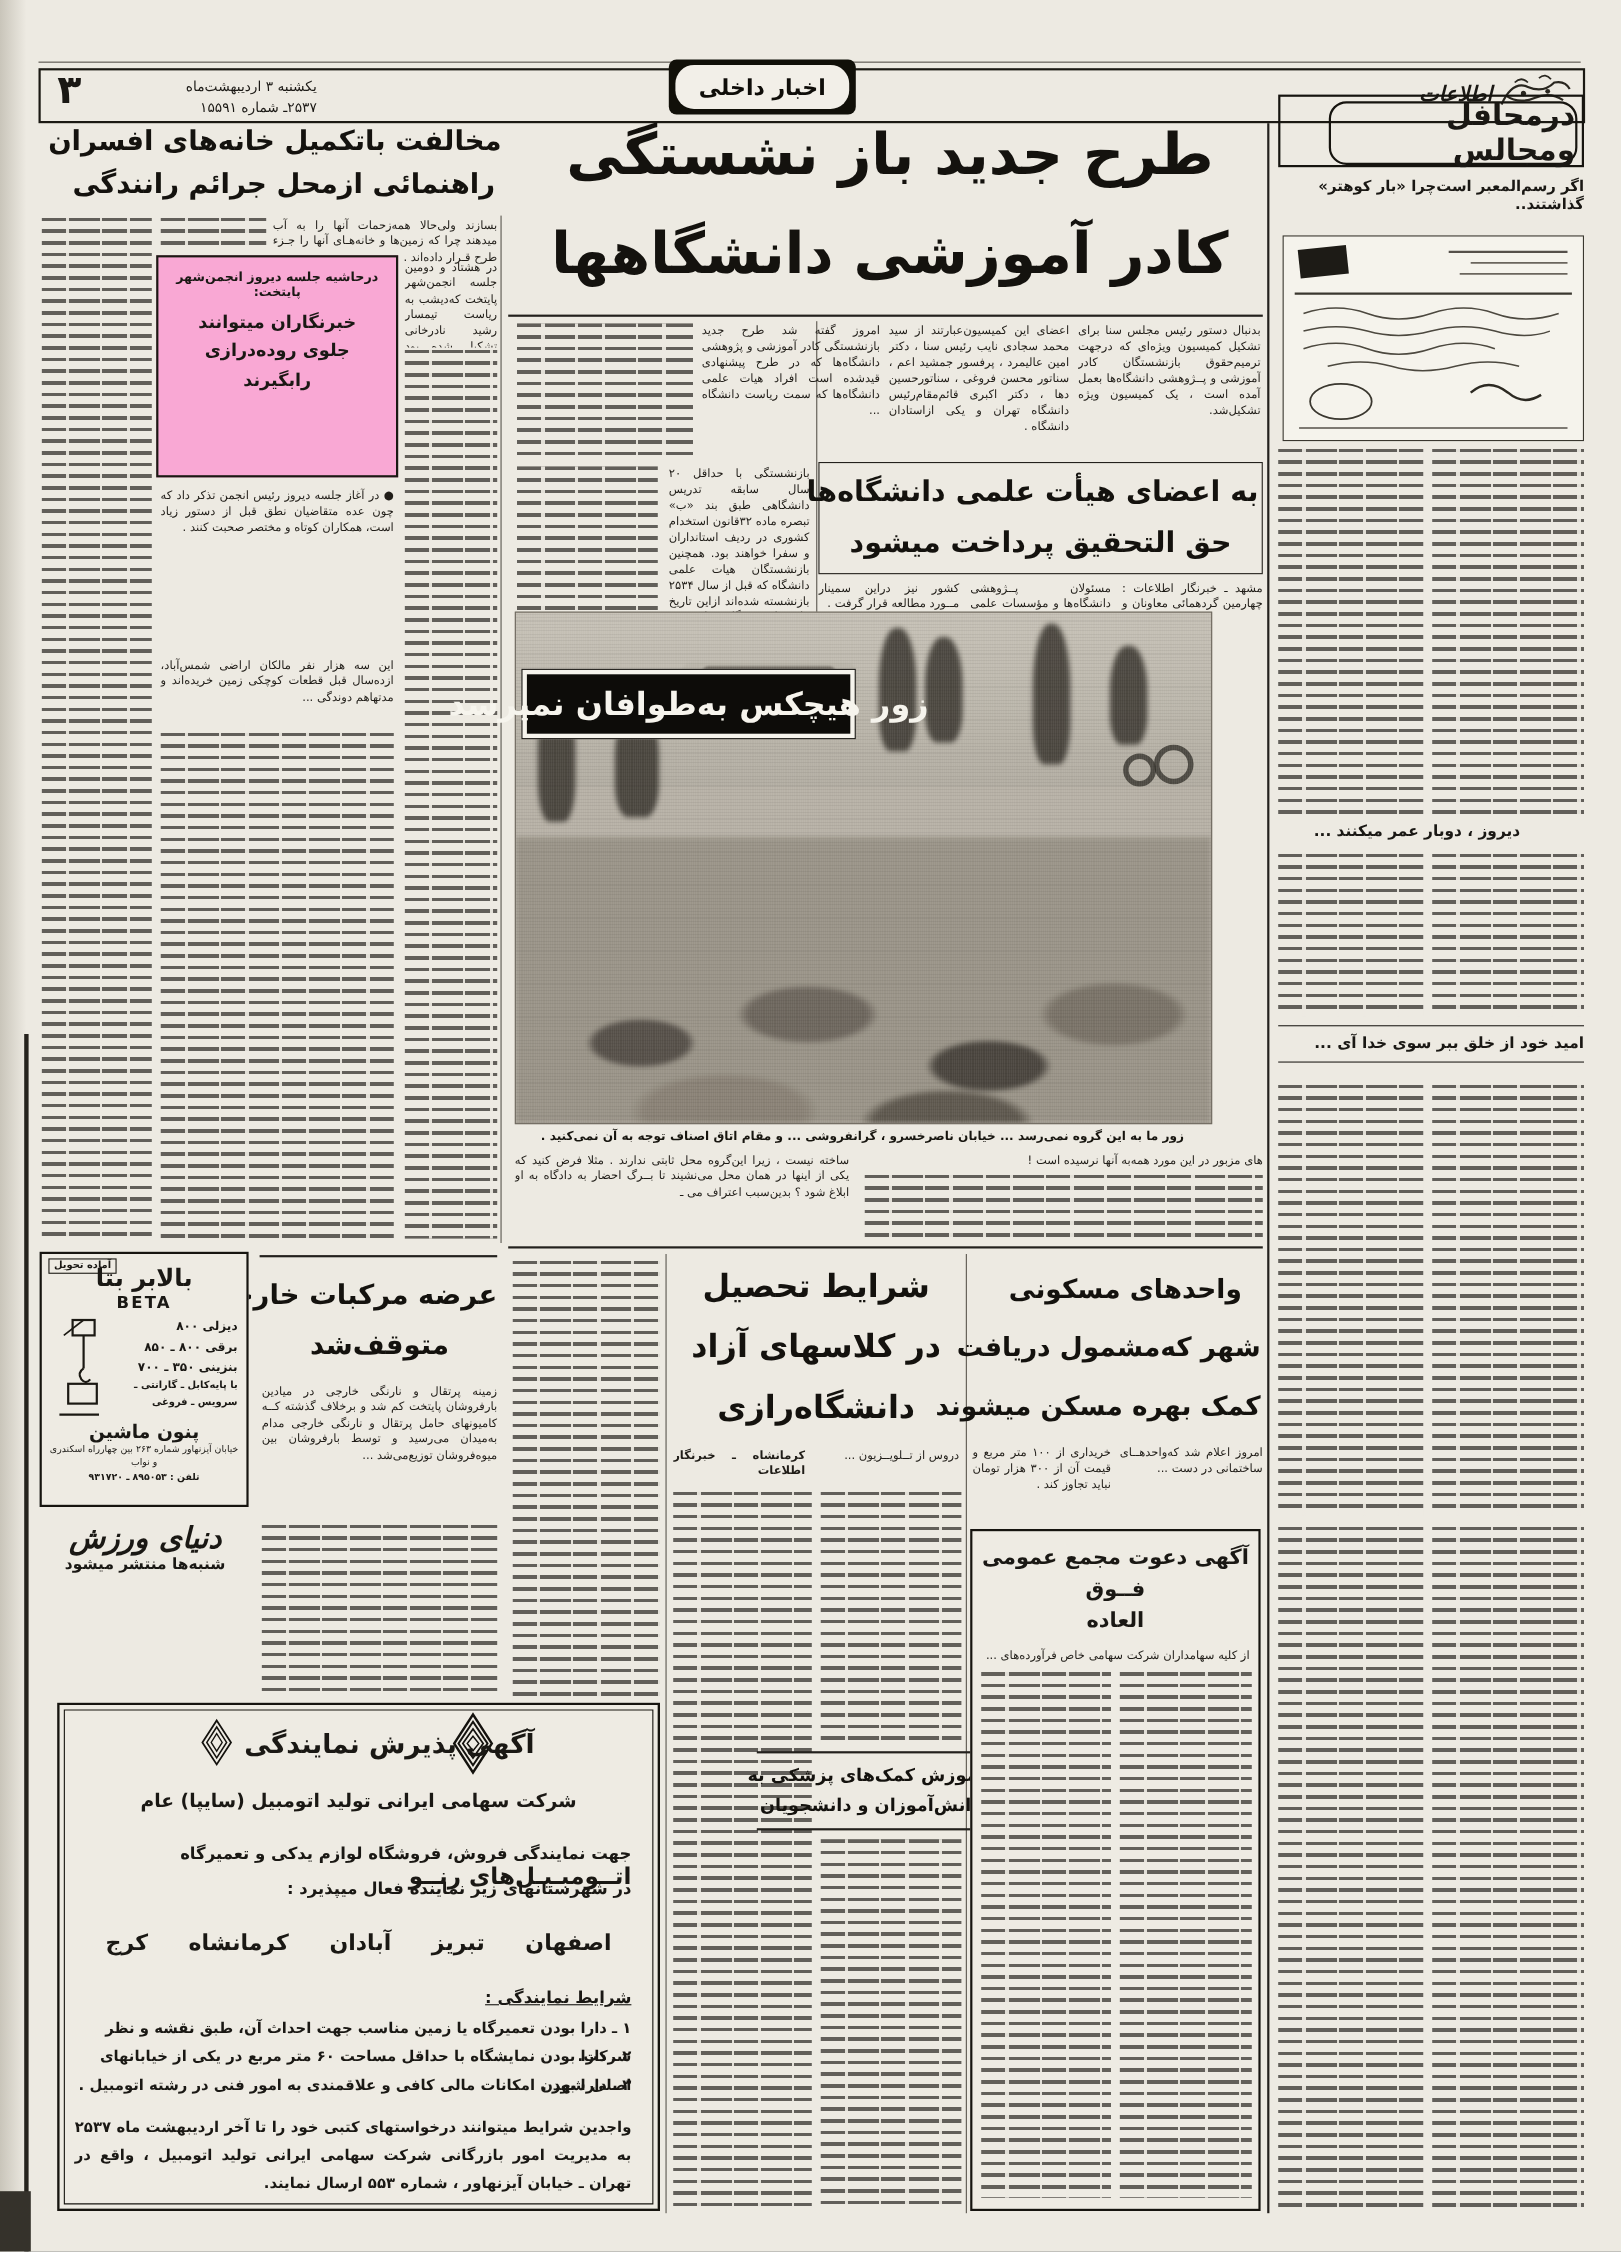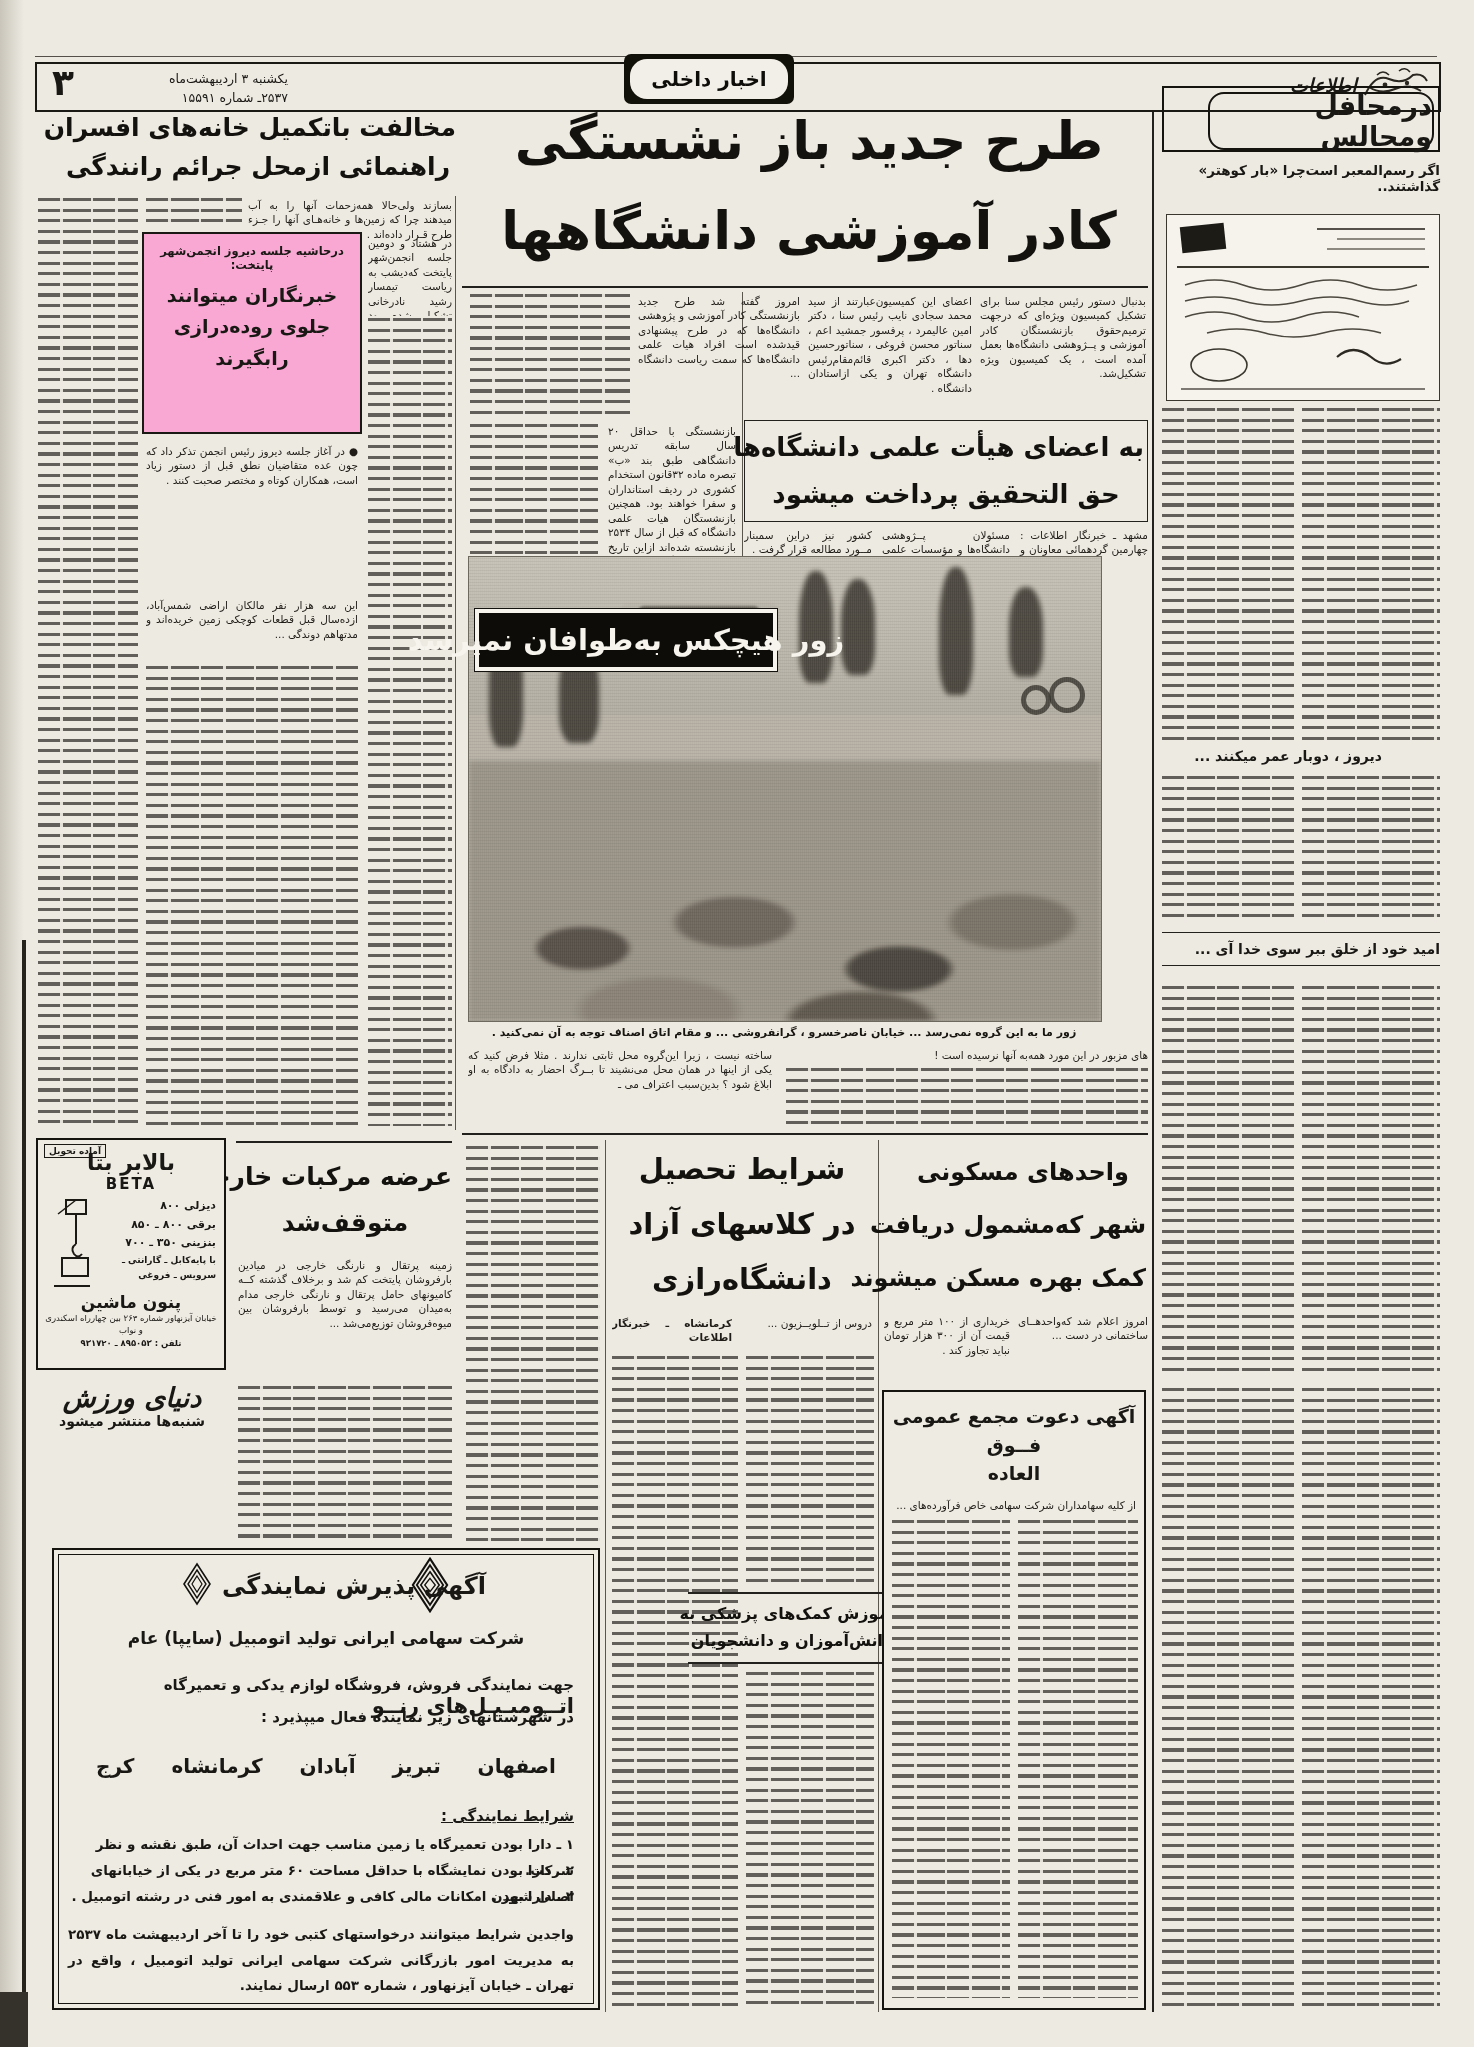--- a/index.html
+++ b/index.html
@@ -20,31 +20,31 @@
       repeating-linear-gradient(180deg, #2e2b26 0 3.2px, rgba(0,0,0,0) 3.2px 10.6px);
   }
   .bodytext{
     position:absolute;font-size:10.5px;line-height:1.38;text-align:justify;
     direction:rtl;color:#201d18;overflow:hidden;
   }
   .hl{position:absolute;font-weight:700;color:#14120e;text-align:center;direction:rtl;}
   .hl div{white-space:nowrap;}
   
   .topbar{position:absolute;border:2px solid #1b1913;background:#edeae2;}
-  .badge-outer{position:absolute;background:#111009;border-radius:7px;padding:5px 6px;box-sizing:border-box;margin-left:16px;}
+  .badge-outer{position:absolute;background:#111009;border-radius:7px;padding:5px 6px;box-sizing:border-box;}
   .badge-inner{background:#f2efe8;border-radius:17px;height:100%;display:flex;align-items:center;justify-content:center;
     font-weight:700;font-size:20px;color:#0f0d09;padding:0 14px;}
   .pagenum{position:absolute;font-size:36px;font-weight:700;}
   .dateblock{position:absolute;font-size:12.5px;line-height:1.5;text-align:right;font-weight:500;}
   .masthead{position:absolute;display:flex;align-items:center;justify-content:flex-end;}
   .masthead .mtxt{font-family:"DejaVu Serif",serif;font-style:italic;font-weight:700;font-size:19px;margin-right:4px;}
   
   .council-box{position:absolute;border:2px solid #1b1913;background:#f9a8d4;box-sizing:border-box;padding:10px 8px 6px;}
   .kicker{font-size:11.5px;font-weight:700;text-align:center;margin-bottom:8px;}
-  .council-h{font-size:19px;font-weight:700;text-align:center;line-height:1.65;}
+  .council-h{font-size:16px;font-weight:700;text-align:center;line-height:1.65;}
   
   .banner{position:absolute;background:#f6f4ed;border:1.5px solid #14120e;padding:4px;box-sizing:border-box;}
   .banner .inner{background:#0d0c09;color:#f6f4ed;height:100%;display:flex;align-items:center;justify-content:center;
     font-size:29px;font-weight:700;white-space:nowrap;}
   
   .photo{position:absolute;background:#b7b1a6;border:1px solid #6e695f;overflow:hidden;}
   .ph-sky{position:absolute;left:0;top:0;width:100%;height:34%;background:linear-gradient(180deg,#c6c1b6,#b2ada2);}
   .pfig{position:absolute;width:34px;height:112px;border-radius:45% 45% 30% 30%;background:#3e3a33;filter:blur(2.5px);opacity:.88;}
   .ph-car{position:absolute;background:#b9b4a9;border-radius:9px;filter:blur(1px);}
   .ph-car:before{content:"";position:absolute;left:12%;top:6%;width:76%;height:40%;background:#6a655c;border-radius:6px;}

